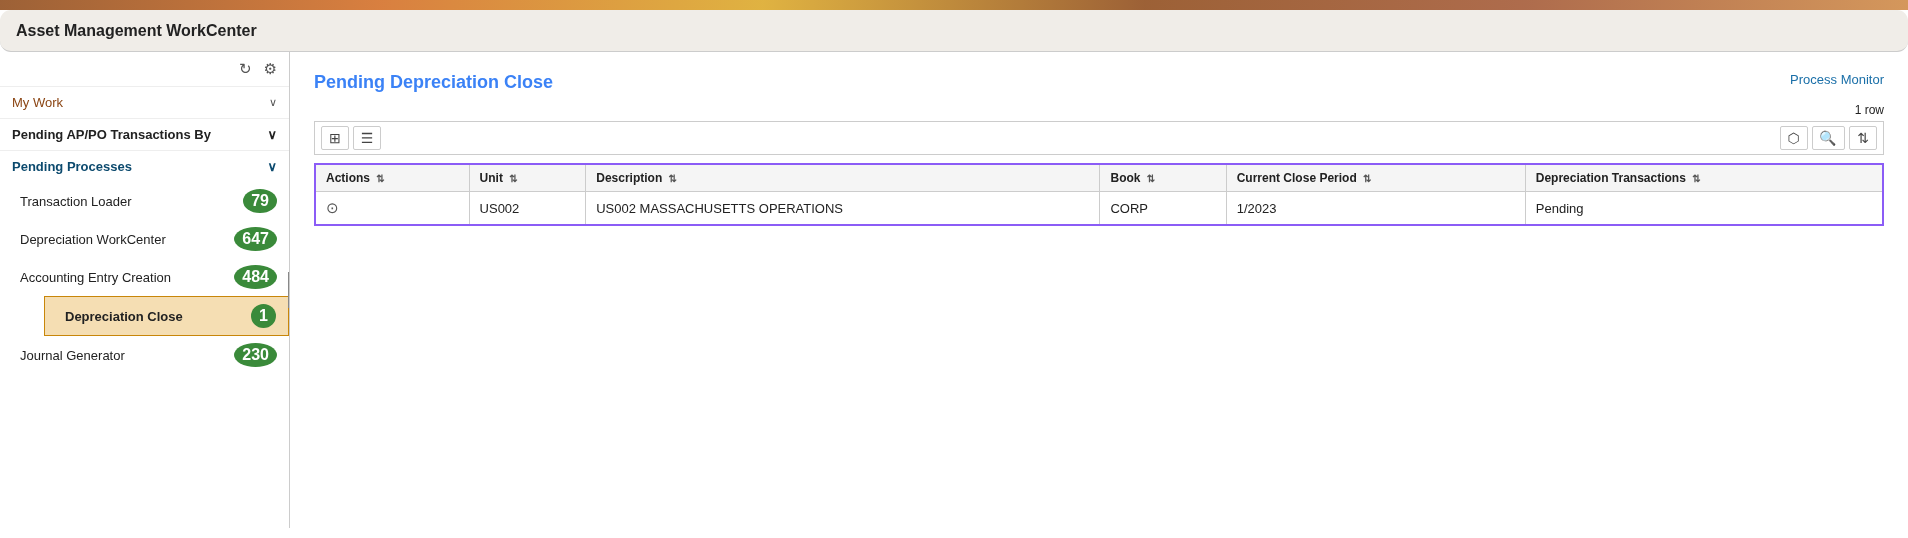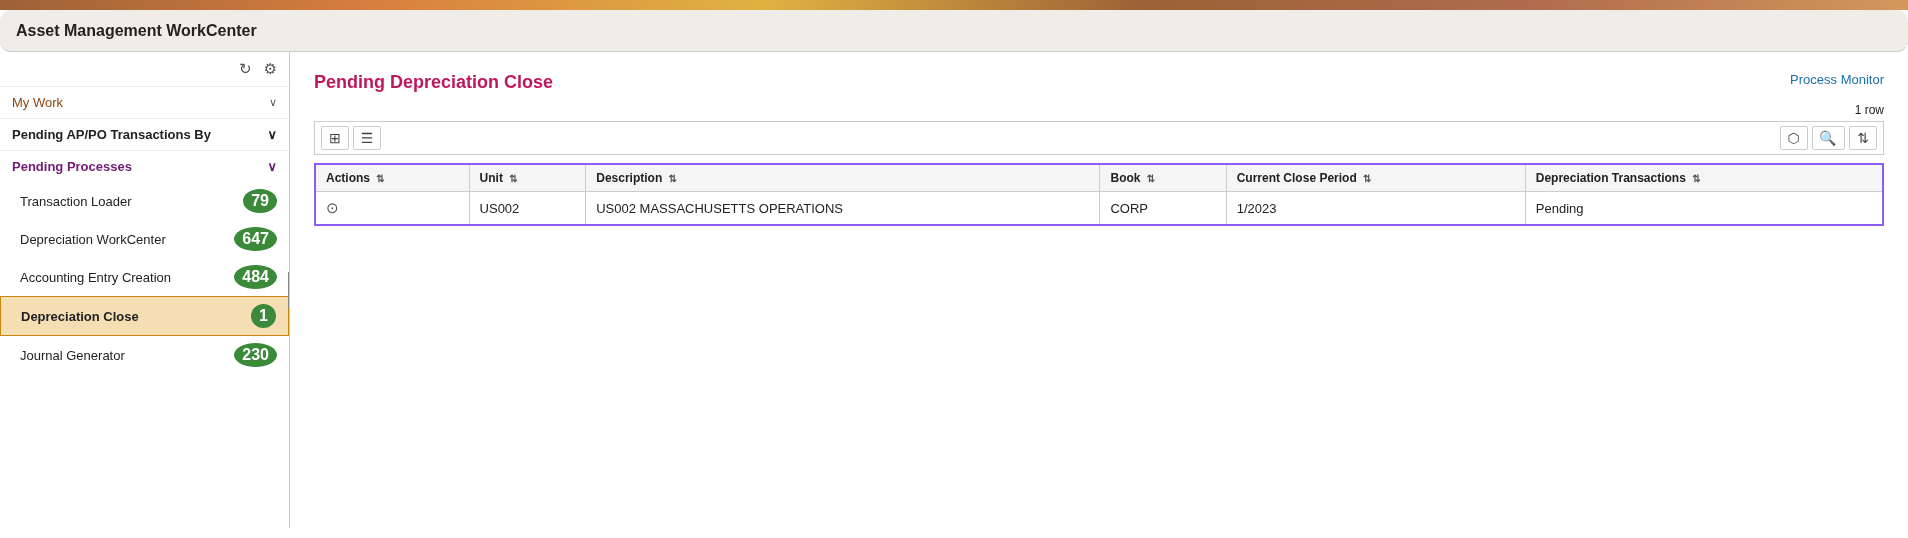--- a/index.html
+++ b/index.html
@@ -71,40 +71,41 @@
       font-size: 11px;
       color: #555;
     }
 
     .sidebar-pending-header {
       display: flex;
       align-items: center;
       justify-content: space-between;
       padding: 8px 12px;
       font-weight: bold;
-      color: #701a75;
+      color: #0c4a6e;
       cursor: pointer;
       font-size: 13px;
       border-top: 1px solid #eee;
     }
 
     .sidebar-item {
       display: flex;
       align-items: center;
       justify-content: space-between;
       padding: 7px 12px 7px 20px;
       cursor: pointer;
       font-size: 13px;
       color: #222;
     }
 
     .sidebar-item.active {
       background: #f5deb3;
       border: 1.5px solid #c8860a;
       font-weight: bold;
+      margin-left: 44px;
     }
 
     .badge {
       background: #3a8a3a;
       color: #fff;
       border-radius: 50%;
       min-width: 24px;
       height: 24px;
       display: inline-flex;
       align-items: center;
@@ -144,21 +145,21 @@
     .content-header {
       display: flex;
       align-items: flex-start;
       justify-content: space-between;
       margin-bottom: 10px;
     }
 
     .content-title {
       font-size: 18px;
       font-weight: bold;
-      color: #be185d;
+      color: #3b82f6;
     }
 
     .process-monitor-link {
       color: #1a6fa8;
       text-decoration: none;
       font-size: 13px;
       cursor: pointer;
     }
 
     .row-count {

